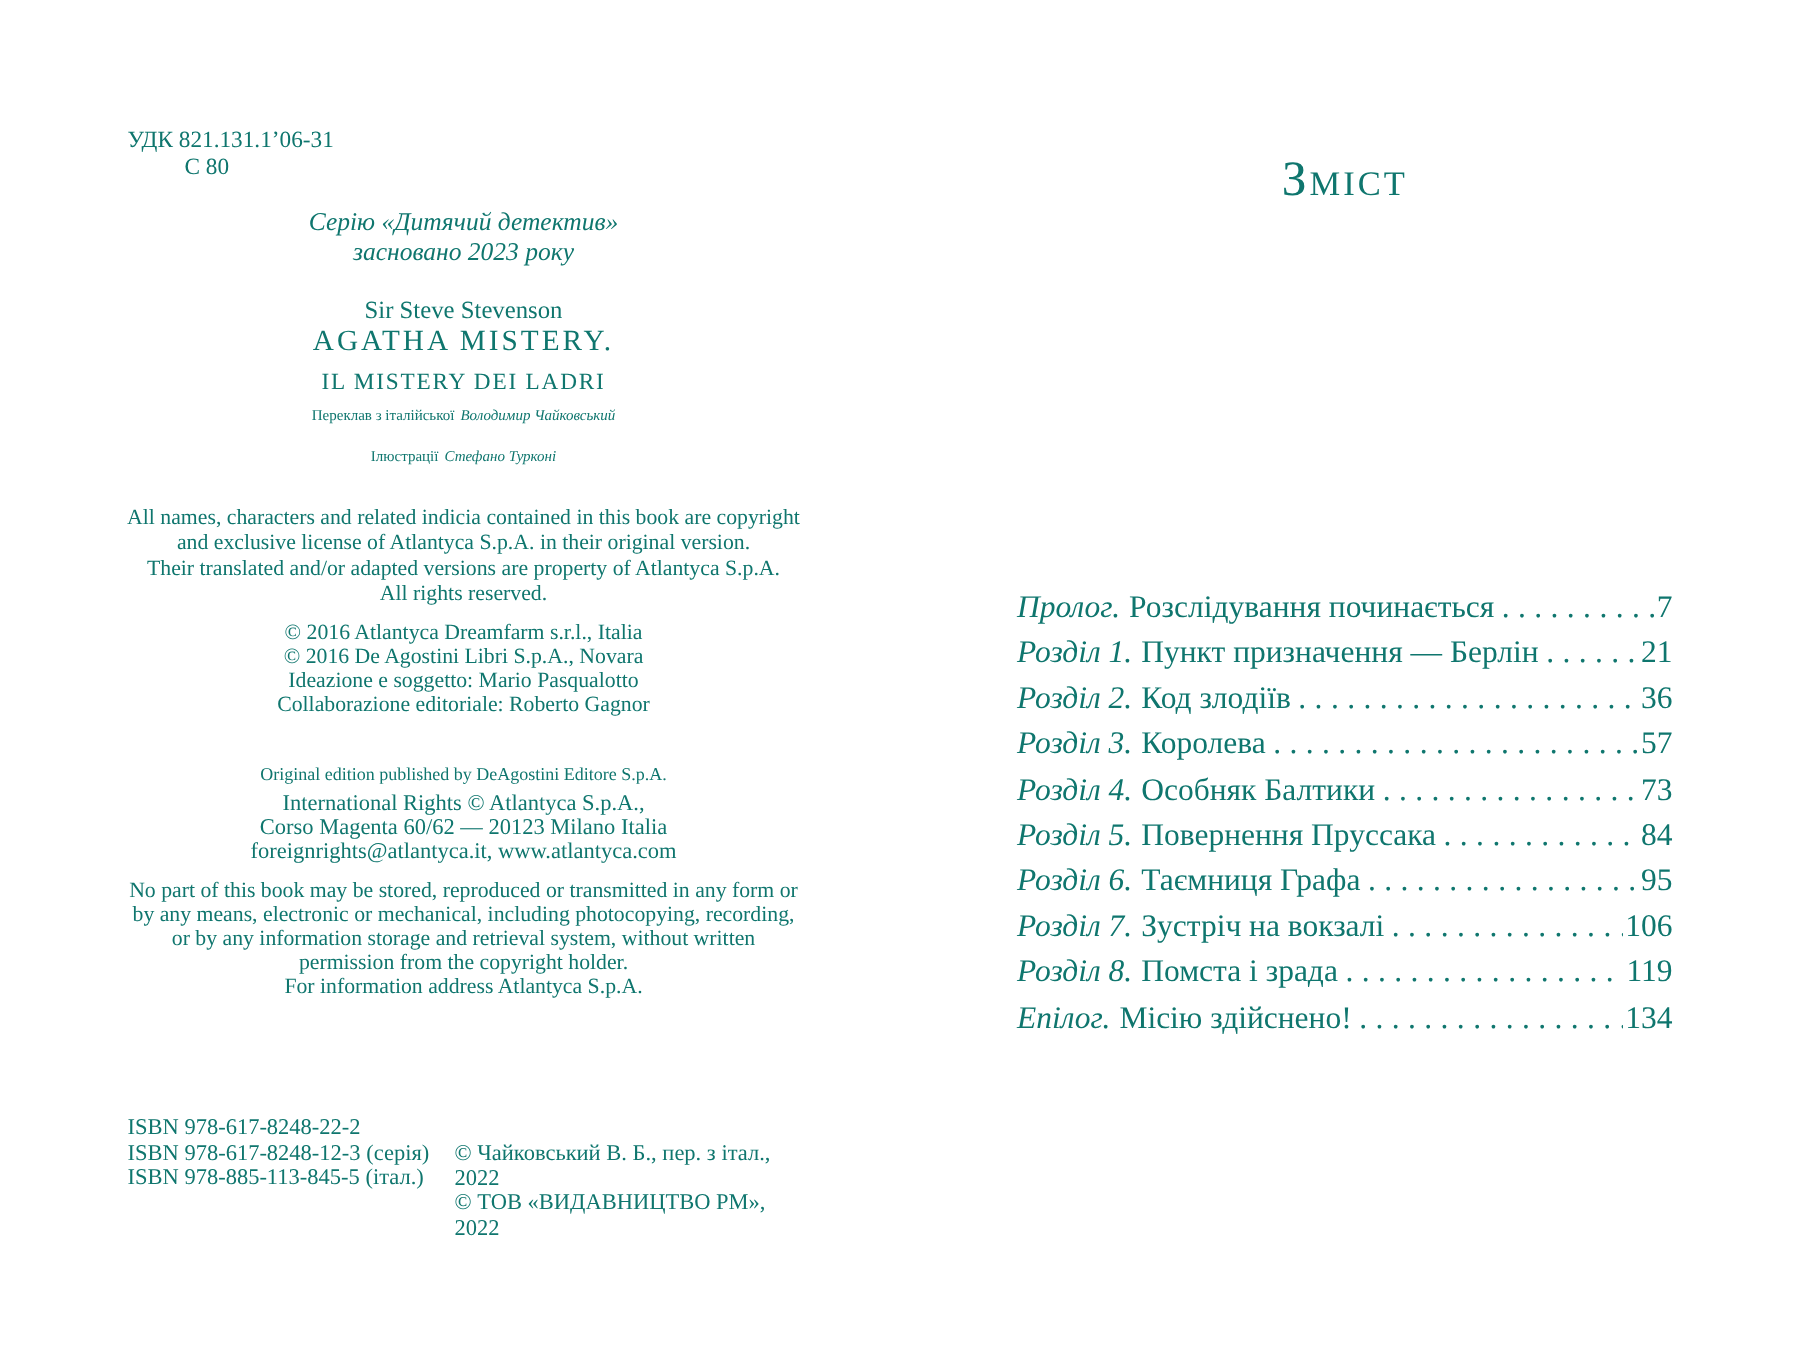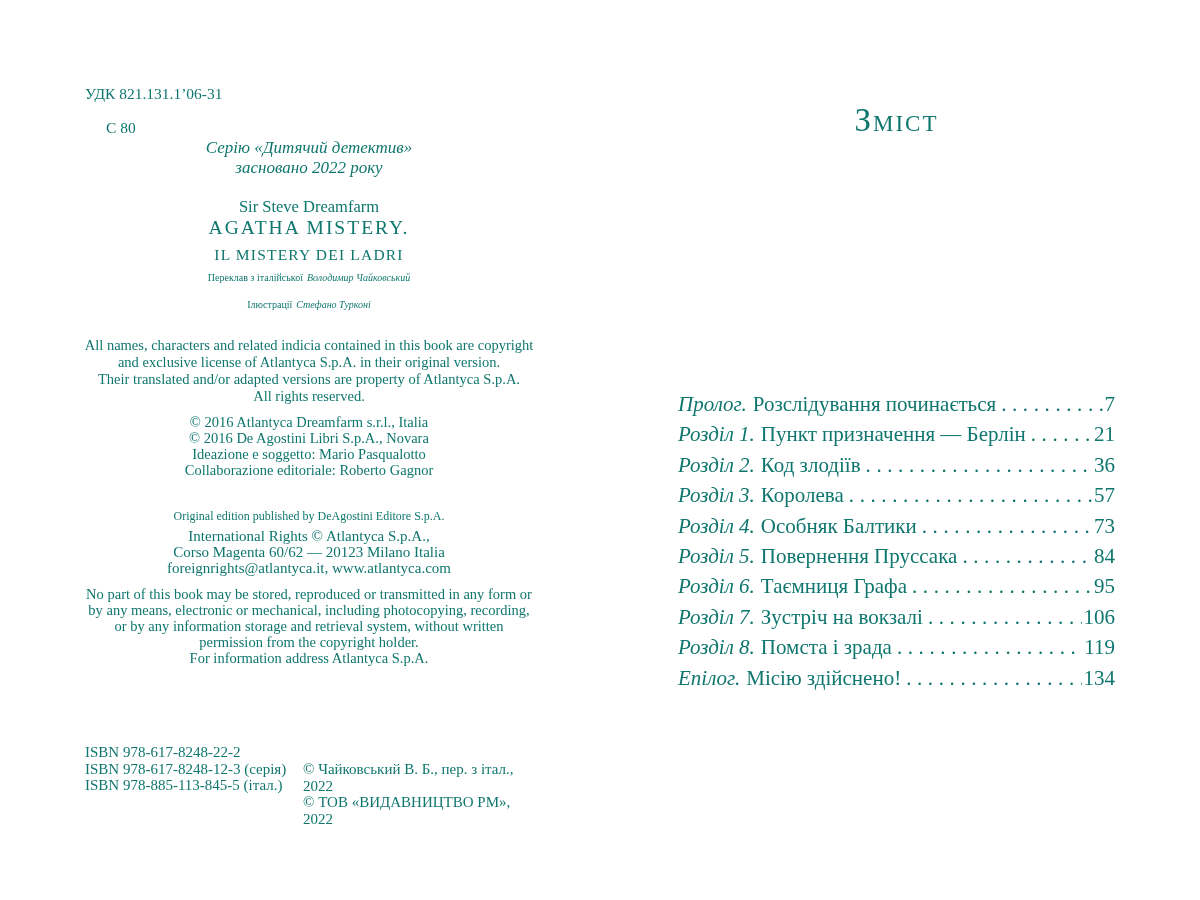--- a/index.html
+++ b/index.html
@@ -7,21 +7,21 @@
     position:relative;width:1200px;height:900px;background:#ffffff;overflow:hidden;
     font-family:"Liberation Serif","DejaVu Serif",serif;color:#0f766e;padding-left:21px;
     -webkit-font-smoothing:antialiased;
   }
   .abs{position:absolute;}
   .lines{white-space:pre-line;}
   .center{text-align:center;}
   
   .left-page{left:75px;top:0;width:468px;height:900px;}
   .udc-line1{left:10px;top:85px;font-size:15.5px;}
-  .udc-line2{left:31px;top:103px;font-size:15.5px;margin-top:16px;}
+  .udc-line2{left:48px;top:103px;font-size:15.5px;}
   .series-note{left:0;top:138px;width:100%;font-size:17px;font-style:italic;line-height:20px;}
   .book-author{left:0;top:197px;width:100%;font-size:16.5px;}
   .book-title{left:0;top:217px;width:100%;font-size:19.5px;letter-spacing:2px;}
   .book-subtitle{left:0;top:246px;width:100%;font-size:15.5px;letter-spacing:1.2px;}
   .credit{left:0;top:272px;width:100%;font-size:10px;}
   .credit.illustrator{top:299px;}
   .credit .name{font-style:italic;margin-left:4px;}
   .smallblock{left:0;width:100%;font-size:14.5px;line-height:17px;}
   .rights-notice{top:337px;}
   .copyright-block{top:414px;line-height:16px;}
@@ -45,23 +45,23 @@
 </head>
 <body>
 
 <div class="canvas">
 
   <div class="abs left-page">
     <div class="abs udc-line1">УДК 821.131.1’06-31</div>
     <div class="abs udc-line2">С 80</div>
 
     <div class="abs series-note lines center">Серію «Дитячий детектив»
-засновано 2022 року</div>
+засновано 2023 року</div>
 
-    <div class="abs book-author center">Sir Steve Dreamfarm</div>
+    <div class="abs book-author center">Sir Steve Stevenson</div>
     <div class="abs book-title center">AGATHA MISTERY.</div>
     <div class="abs book-subtitle center">IL MISTERY DEI LADRI</div>
 
     <div class="abs credit translator center">
       <span>Переклав з італійської</span><span class="name">Володимир Чайковський</span>
     </div>
     <div class="abs credit illustrator center">
       <span>Ілюстрації</span><span class="name">Стефано Турконі</span>
     </div>
 

